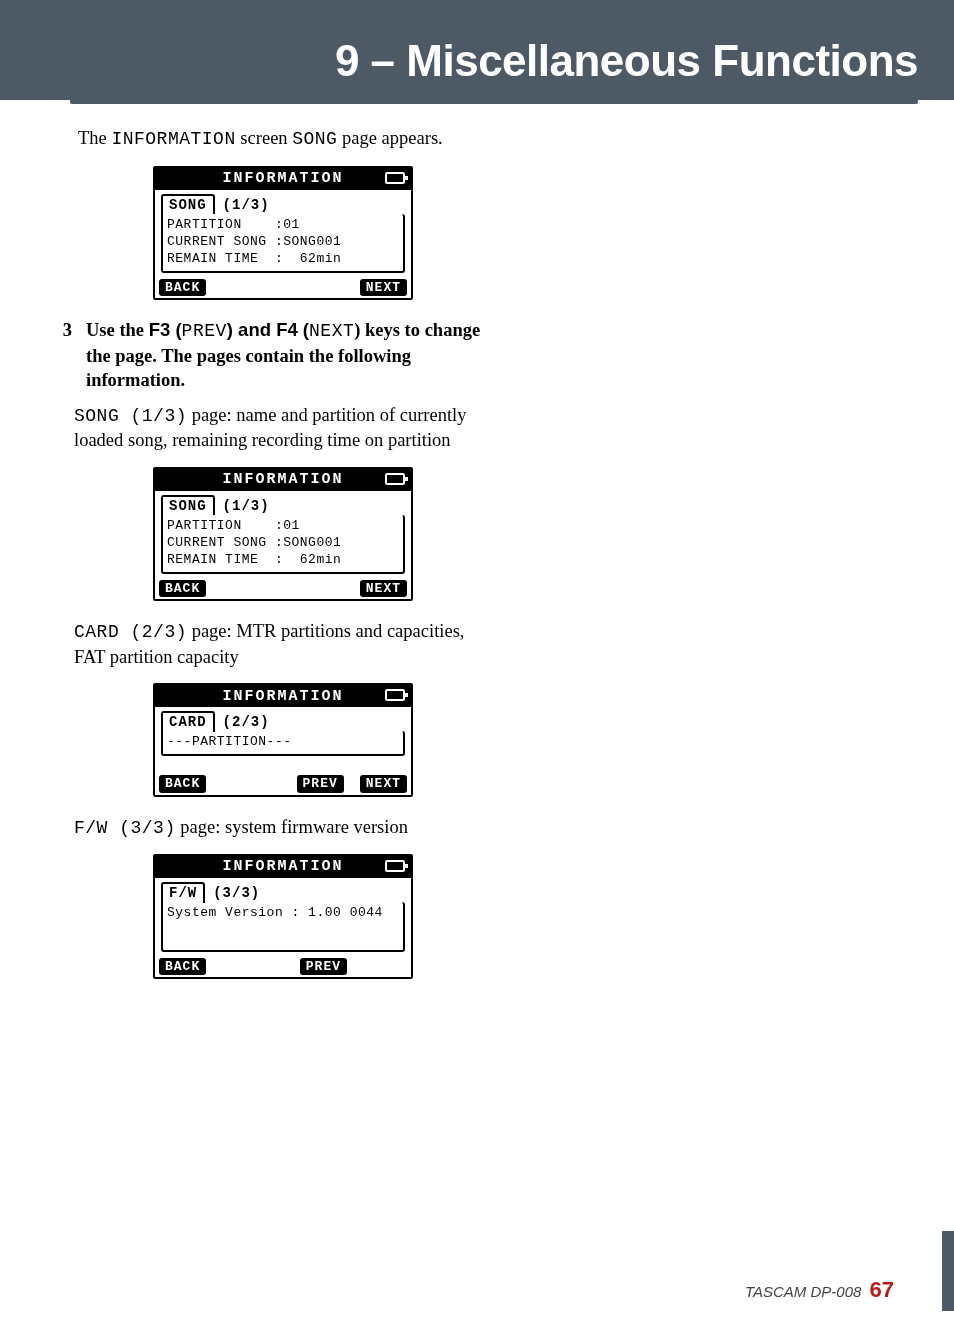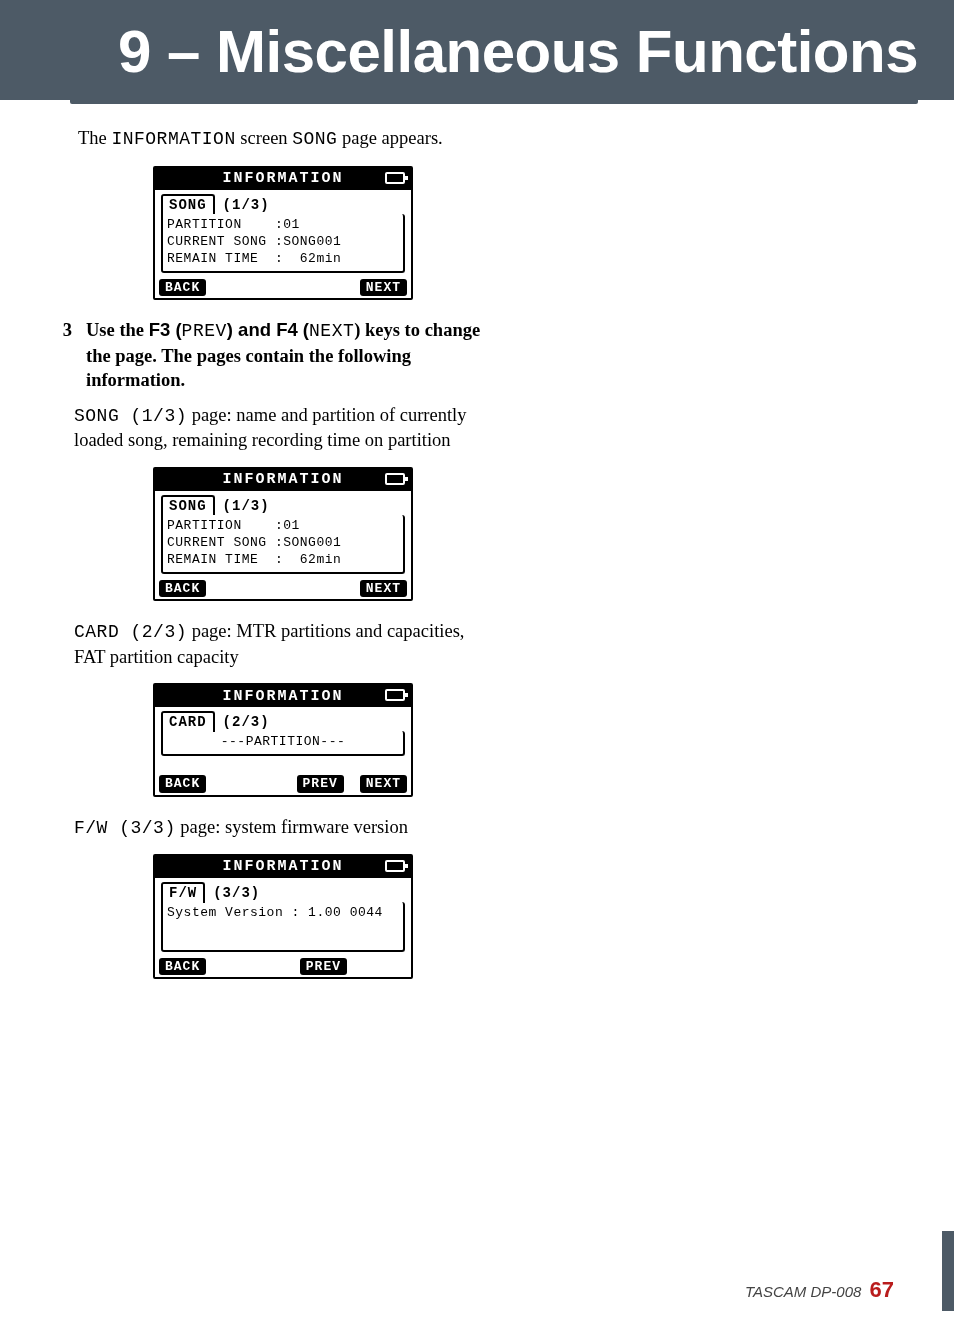--- a/index.html
+++ b/index.html
@@ -7,21 +7,21 @@
   .page { width: 954px; height: 1339px; position: relative; }
 
   .header-band {
     position: absolute; top: 0; left: 0; right: 0; height: 100px;
     background: #4d5a66;
     display: flex; align-items: flex-end; justify-content: flex-end;
     padding: 0 36px 14px 0;
   }
   .header-band h1 {
     color: #fff; font-family: Arial, Helvetica, sans-serif;
-    font-weight: 900; font-size: 60px; letter-spacing: -0.5px;
+    font-weight: 900; font-size: 44px; letter-spacing: -0.5px;
   }
   .header-underline {
     position: absolute; left: 70px; right: 36px; top: 100px; height: 4px;
     background: #4d5a66; border-radius: 0 0 2px 2px;
   }
 
   .content {
     position: absolute; left: 78px; top: 118px; width: 410px;
     font-size: 18.5px; line-height: 1.32;
   }
@@ -183,21 +183,21 @@
       <div class="lcd">
         <div class="lcd-title">
           <span>INFORMATION</span>
           <span class="batt"></span>
         </div>
         <div class="lcd-body">
           <div class="lcd-tab-row">
             <span class="lcd-tab">CARD</span><span class="lcd-tab-page">(2/3)</span>
           </div>
           <div class="lcd-box">
-            <div class="lcd-line" style="text-align:center">---PARTITION---</div>
+            <div class="lcd-line" style="text-align:left">---PARTITION---</div>
           </div>
         </div>
         <div class="lcd-footer">
           <span class="lcd-btn">BACK</span>
           <span class="spacer"></span>
           <span class="lcd-btn">PREV</span>
           <span class="lcd-btn">NEXT</span>
         </div>
       </div>
     </div>

